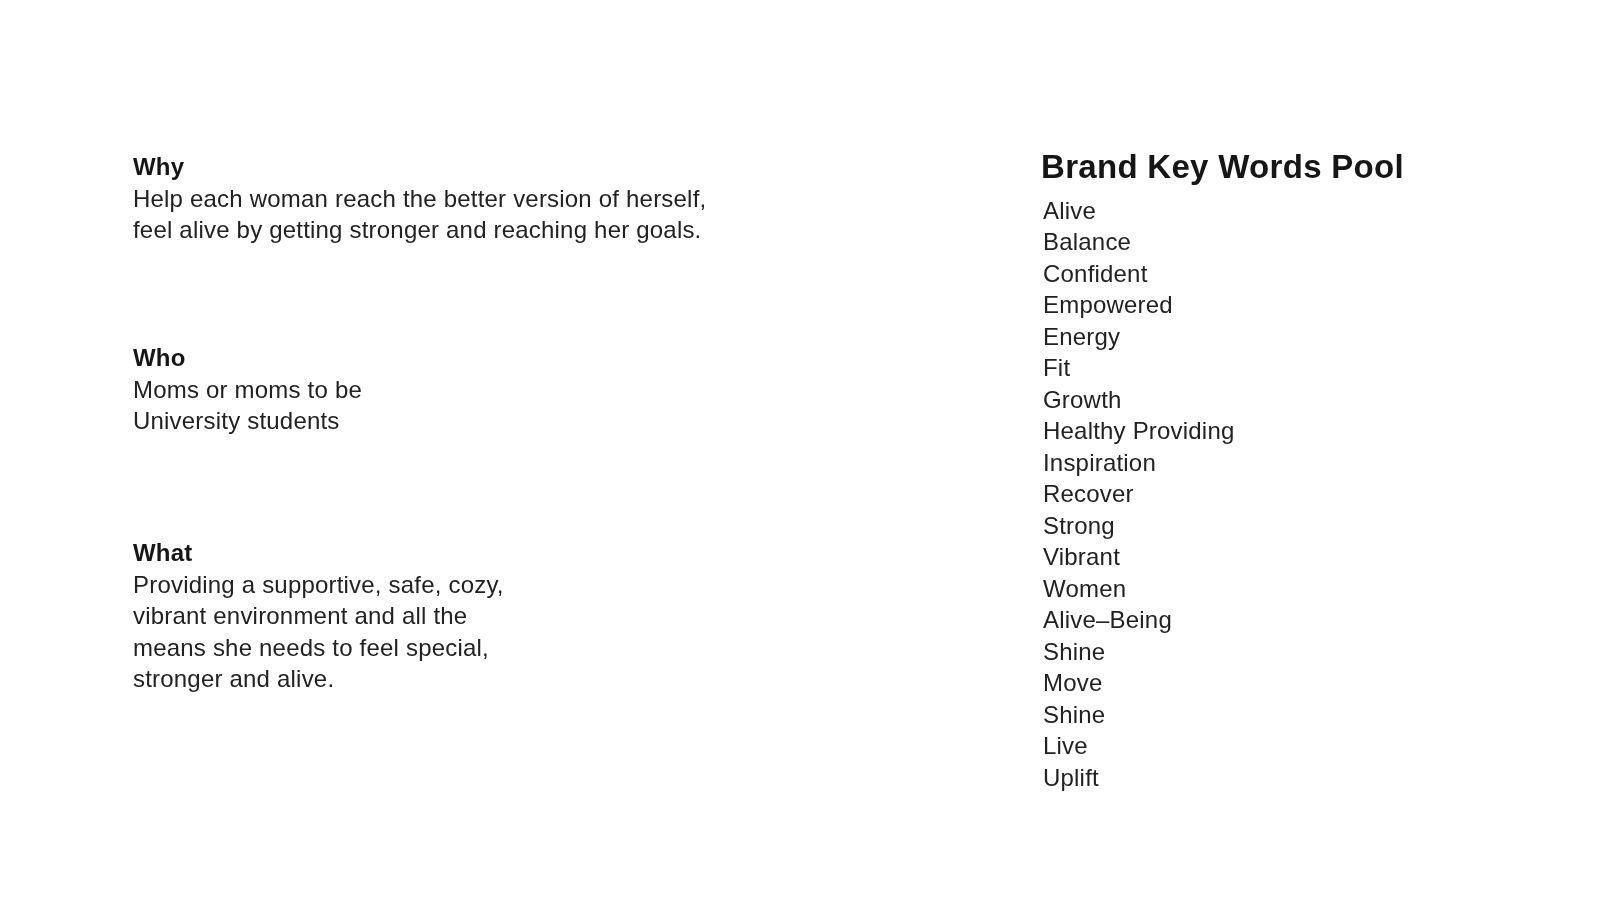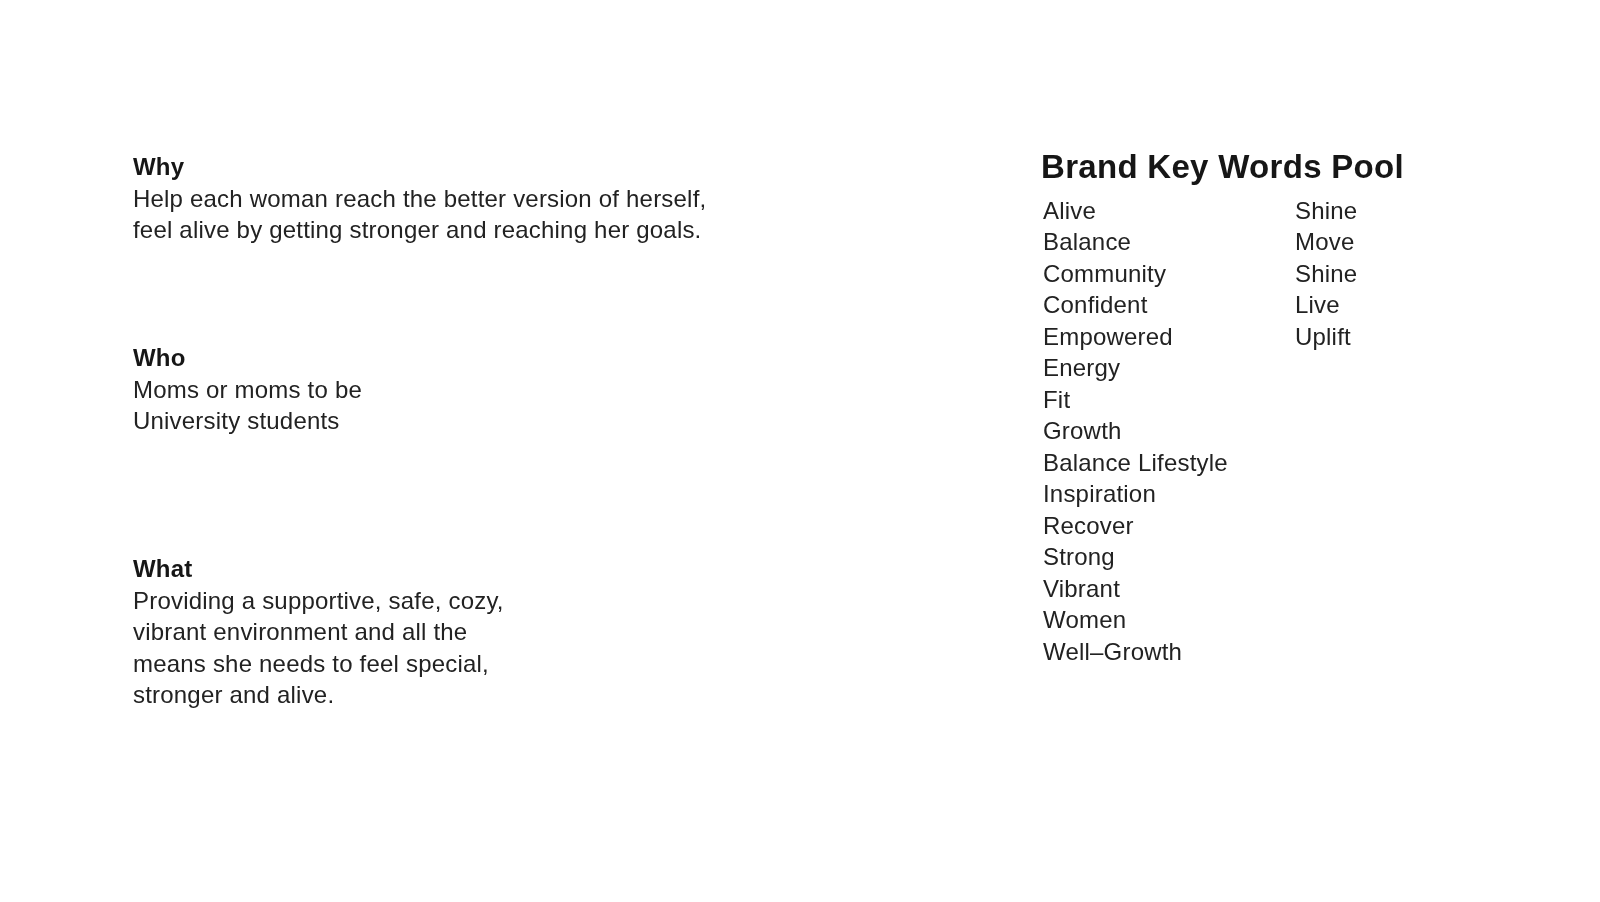--- a/index.html
+++ b/index.html
@@ -30,39 +30,40 @@
     line-height: 31.5px;
     font-weight: 700;
     color: #161616;
   }
   .statement .line {
     font-weight: 400;
     color: #222222;
   }
   #section-why  { top: 151px; }
   #section-who  { top: 342px; }
-  #section-what { top: 537px; margin-top: 16px; }
+  #section-what { top: 537px; }
 
   .keywords-panel {
     position: absolute;
     left: 1041px;
     top: 151px;
     width: 460px;
   }
   .keywords-panel h2 {
     font-size: 33px;
     line-height: 31.5px;
     font-weight: 700;
     letter-spacing: 0.3px;
     color: #161616;
     margin-bottom: 12px;
   }
   .kw-cols {
     display: flex;
     align-items: flex-start;
+    flex-direction: column;
   }
   .kw-col {
     font-size: 24px;
     line-height: 31.5px;
     letter-spacing: 0.2px;
     color: #222222;
   }
   .kw-col-1 { width: 252px; padding-left: 2px; }
   .kw-col-2 { padding-left: 2px; }
 </style>
@@ -96,33 +97,32 @@
         <div class="line">stronger and alive.</div>
       </div>
   </section>
 
   <section class="keywords-panel">
     <h2>Brand Key Words Pool</h2>
     <div class="kw-cols">
       <div class="kw-col kw-col-1">
           <div class="kw">Alive</div>
           <div class="kw">Balance</div>
-          <div class="kw">Community</div>
           <div class="kw">Confident</div>
           <div class="kw">Empowered</div>
           <div class="kw">Energy</div>
           <div class="kw">Fit</div>
           <div class="kw">Growth</div>
-          <div class="kw">Balance Lifestyle</div>
+          <div class="kw">Healthy Providing</div>
           <div class="kw">Inspiration</div>
           <div class="kw">Recover</div>
           <div class="kw">Strong</div>
           <div class="kw">Vibrant</div>
           <div class="kw">Women</div>
-          <div class="kw">Well–Growth</div>
+          <div class="kw">Alive–Being</div>
         </div>
       <div class="kw-col kw-col-2">
           <div class="kw">Shine</div>
           <div class="kw">Move</div>
           <div class="kw">Shine</div>
           <div class="kw">Live</div>
           <div class="kw">Uplift</div>
         </div>
     </div>
   </section>

